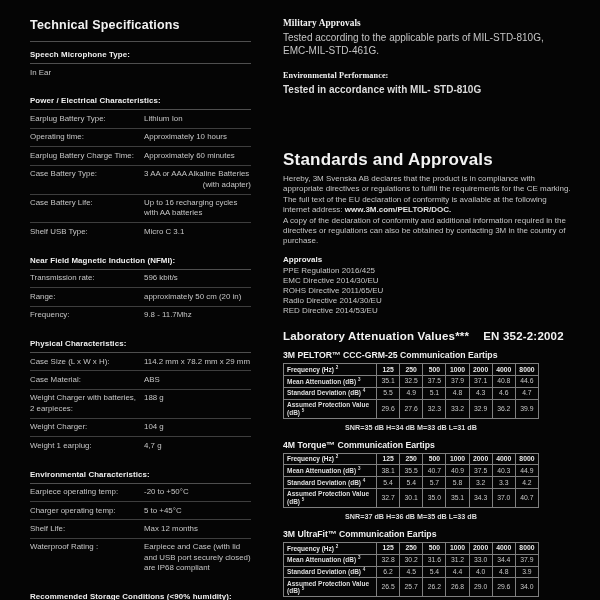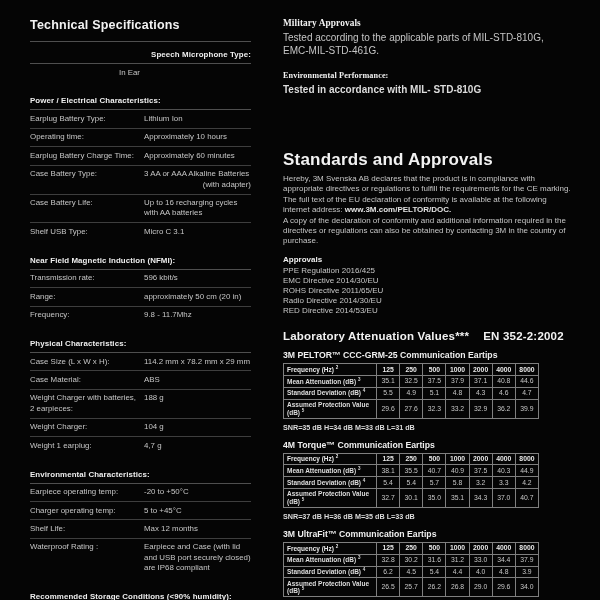--- a/index.html
+++ b/index.html
@@ -8,21 +8,21 @@
     font-family:"Liberation Sans","DejaVu Sans",sans-serif;
     -webkit-font-smoothing:antialiased;
   }
   .col-left{position:absolute;left:30px;top:18px;width:221px;}
   .col-right{position:absolute;left:283px;top:18px;width:289px;}
 
   
   .page-title{font-size:12.5px;font-weight:bold;color:#f2f2f2;padding-bottom:9px;
     border-bottom:1px solid #4f4f4f;letter-spacing:.2px;}
   .spec-section{margin-top:15px;}
-  .spec-section:first-of-type{margin-top:8px;text-align:right;}
+  .spec-section:first-of-type{margin-top:8px;}
   .sec-header{font-size:7.9px;font-weight:bold;color:#efefef;padding-bottom:4px;
     border-bottom:1px solid #4f4f4f;letter-spacing:.1px;}
   .spec-row{display:flex;padding:3.5px 0;border-bottom:1px solid #3e3e3e;
     font-size:7.9px;color:#c6c6c6;line-height:1.32;}
   .spec-row:last-child{border-bottom:none;}
   .spec-label{flex:0 0 110px;padding-right:4px;}
   .spec-value{flex:1;}
   .spec-value .line2{text-align:right;}
 
   
@@ -40,21 +40,21 @@
   .atten-heading .std-ref{margin-left:14px;}
 
   .att-block{width:308px;}
   .att-title{font-size:8.7px;font-weight:bold;color:#efefef;margin-top:8px;}
   table.att{border-collapse:collapse;margin-top:3px;width:256px;table-layout:fixed;}
   table.att td{border:1px solid #7f7f7f;padding:1.5px 3px;font-size:6.8px;
     color:#c8c8c8;text-align:center;height:7.5px;line-height:1.15;}
   table.att td.lbl{width:86px;text-align:left;font-weight:bold;color:#dedede;font-size:6.5px;}
   table.att tr.head td{font-weight:bold;color:#e8e8e8;}
   table.att td sup{font-size:4.5px;vertical-align:super;line-height:0;}
-  .snr-line{width:256px;text-align:left;font-size:7.2px;font-weight:bold;color:#dcdcdc;margin-top:4px;}
+  .snr-line{width:256px;text-align:center;font-size:7.2px;font-weight:bold;color:#dcdcdc;margin-top:4px;}
 
   .footnote{margin-top:7px;font-size:6.7px;color:#bdbdbd;line-height:1.38;}
   .footnote .fn-bold{font-weight:bold;color:#d6d6d6;}
 </style>
 </head>
 <body>
 
 <div class="col-left">
   <div class="page-title">Technical Specifications</div>
   <div id="left-sections">

